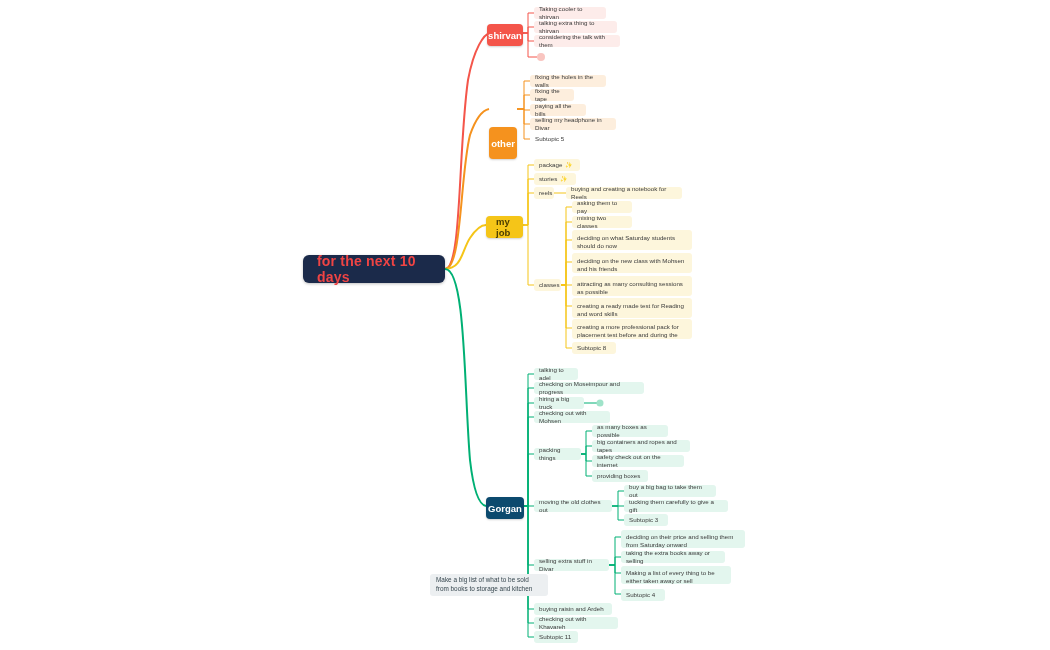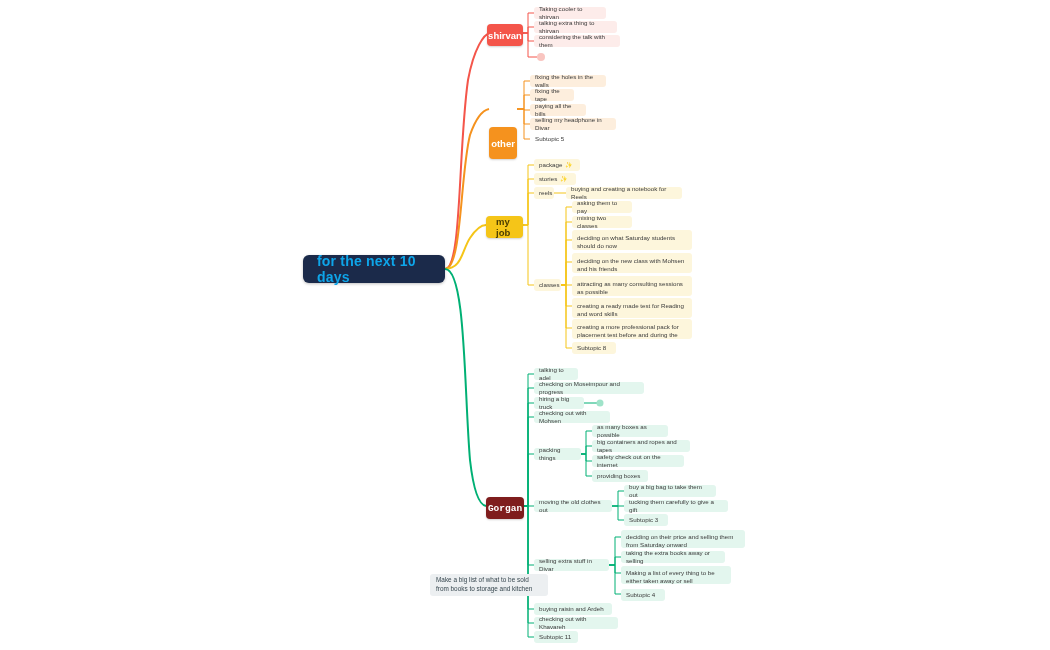--- a/index.html
+++ b/index.html
@@ -6,21 +6,21 @@
   body{
     width:1050px;height:650px;background:#ffffff;
     font-family:"Liberation Sans", sans-serif;
     overflow:hidden;position:relative;
   }
   #canvas{position:absolute;left:0;top:0;width:1050px;height:650px;}
   svg.lines{position:absolute;left:0;top:0;width:1050px;height:650px;pointer-events:none;}
 
   .node{position:absolute;box-sizing:border-box;border-radius:4px;}
   .root{
-    background:#1b2a4a;color:#0ea5e9;font-size:14px;font-weight:bold;
+    background:#1b2a4a;color:#ef4444;font-size:14px;font-weight:bold;
     padding:1px 14px;border-radius:6px;letter-spacing:.2px;
     display:flex;align-items:center;justify-content:center;
     box-shadow:0 1px 3px rgba(0,0,0,.25);
   }
   .branch{
     color:#ffffff;font-size:9.5px;font-weight:bold;
     padding:11px 10px;border-radius:4px;display:flex;align-items:center;justify-content:center;
     box-shadow:0 1px 2px rgba(0,0,0,.18);
   }
   .leaf{
@@ -179,21 +179,21 @@
   <div class="node leaf multi" style="left:572px;top:298px;width:120px;height:20px;background:#fdf6dc;padding-top:4px;">
     <span>creating a ready made test for Reading and word skills</span>
   </div>
   <div class="node leaf multi" style="left:572px;top:319px;width:120px;height:20px;background:#fdf6dc;padding-top:4px;">
     <span>creating a more professional pack for placement test before and during the class</span>
   </div>
   <div class="node leaf" style="left:572px;top:342px;width:44px;height:12px;background:#fdf6dc;">
     <span>Subtopic 8</span>
   </div>
 
-  <div class="node branch" style="left:486px;top:497px;width:38px;height:18px;background:#7f1d1d;font-family:Liberation Mono, monospace;">
+  <div class="node branch" style="left:486px;top:497px;width:38px;height:18px;background:#0c4a6e;">
     <span>Gorgan</span>
   </div>
 
   <div class="node leaf" style="left:534px;top:368px;width:44px;height:12px;background:#e3f6ee;">
     <span>talking to adel</span>
   </div>
   <div class="node leaf" style="left:534px;top:382px;width:110px;height:12px;background:#e3f6ee;">
     <span>checking on Moseimpour and progress</span>
   </div>
   <div class="node leaf" style="left:534px;top:397px;width:50px;height:12px;background:#e3f6ee;">

